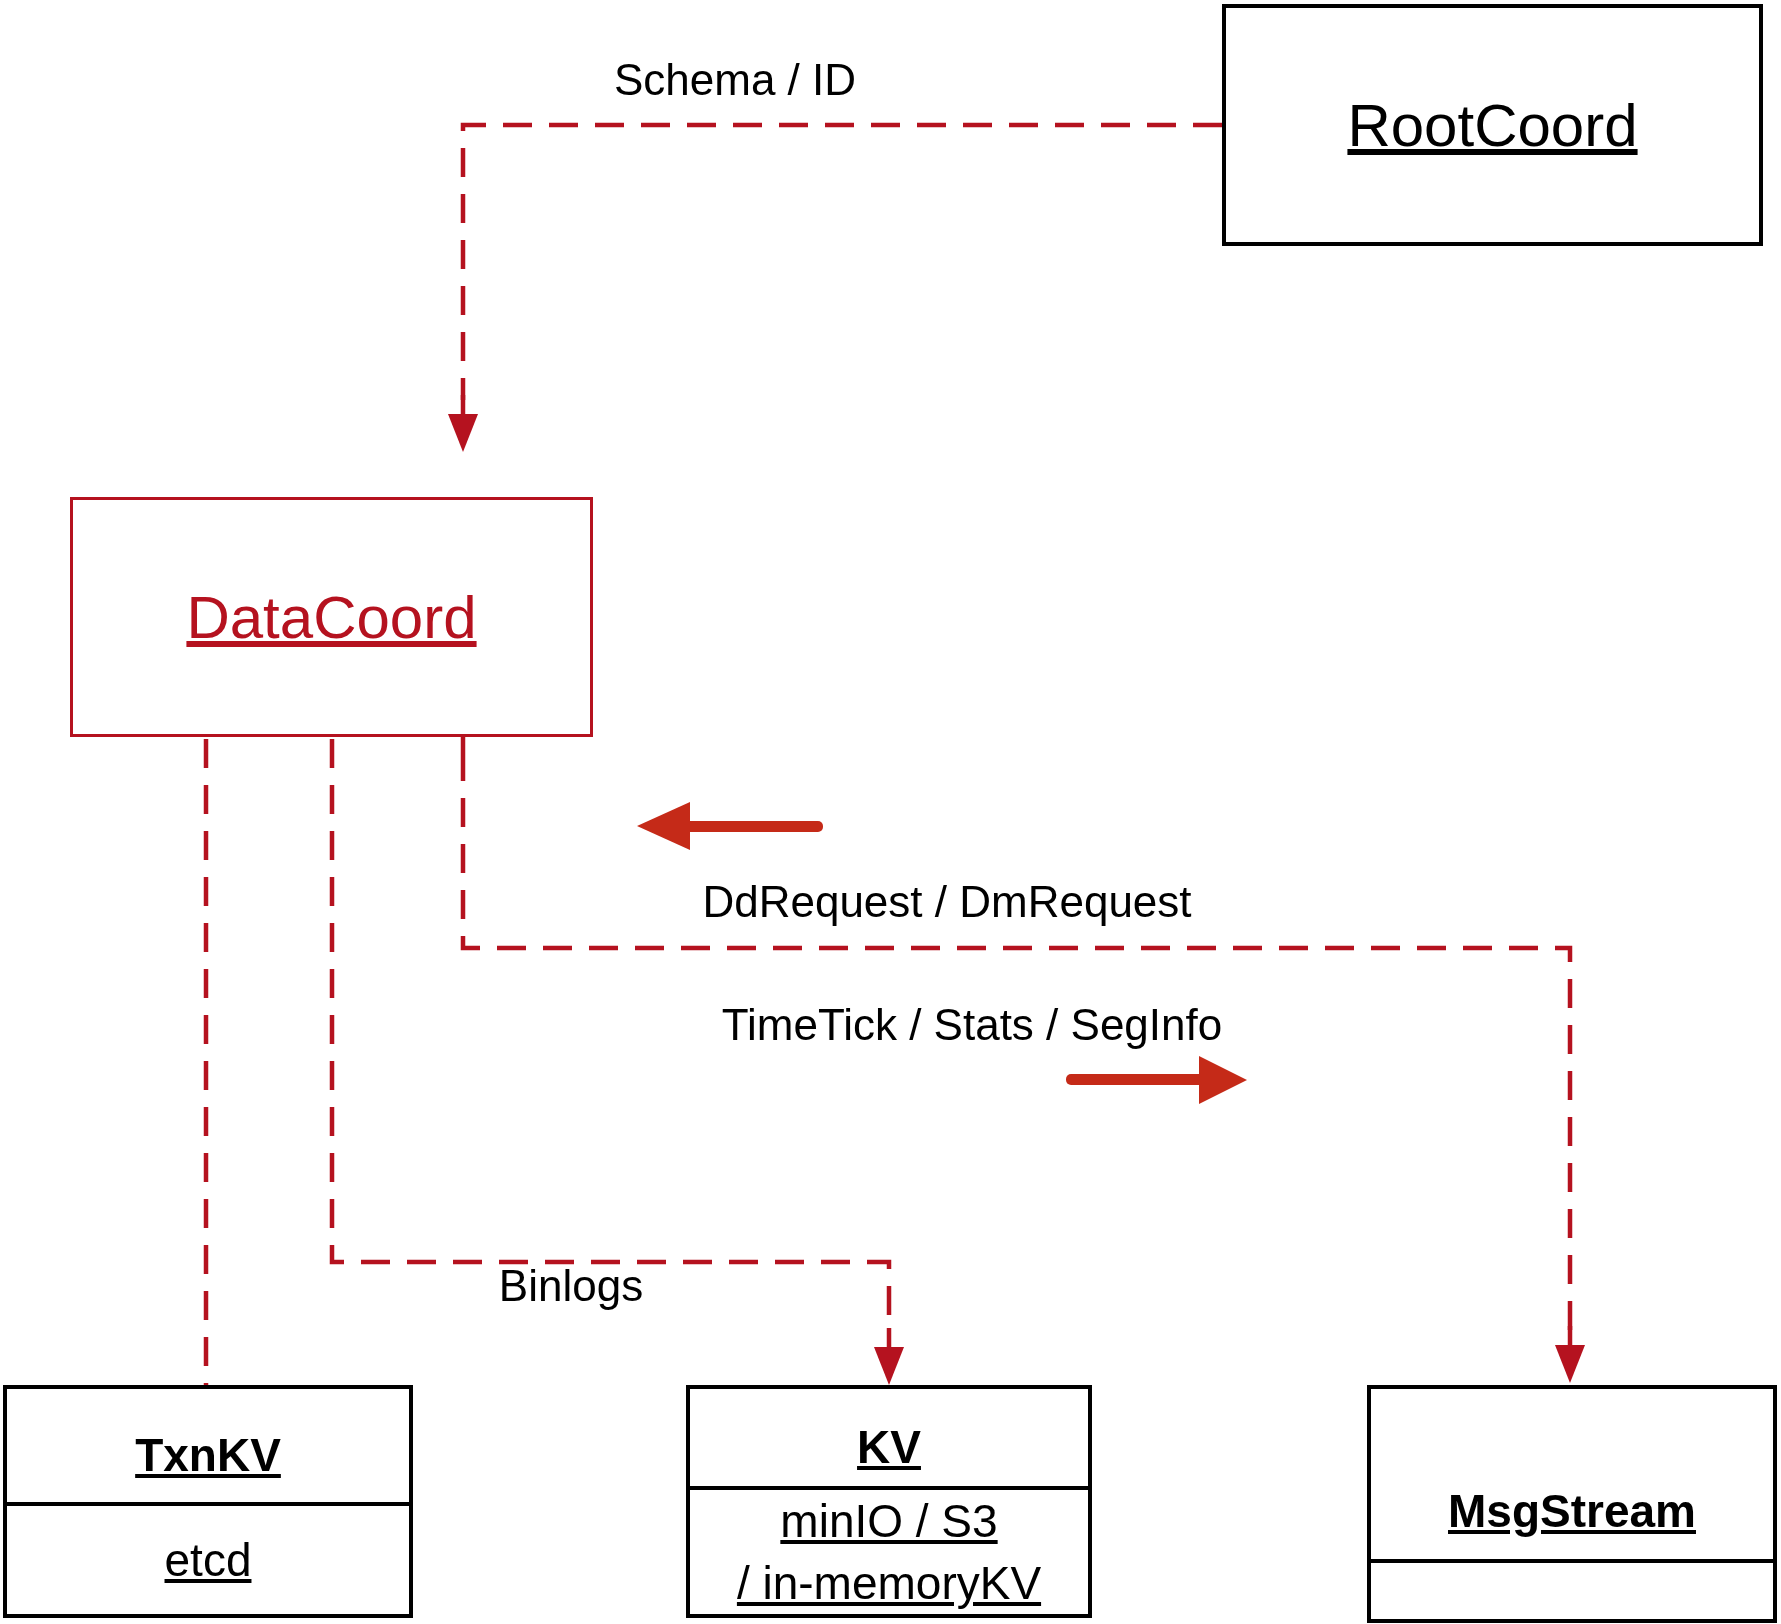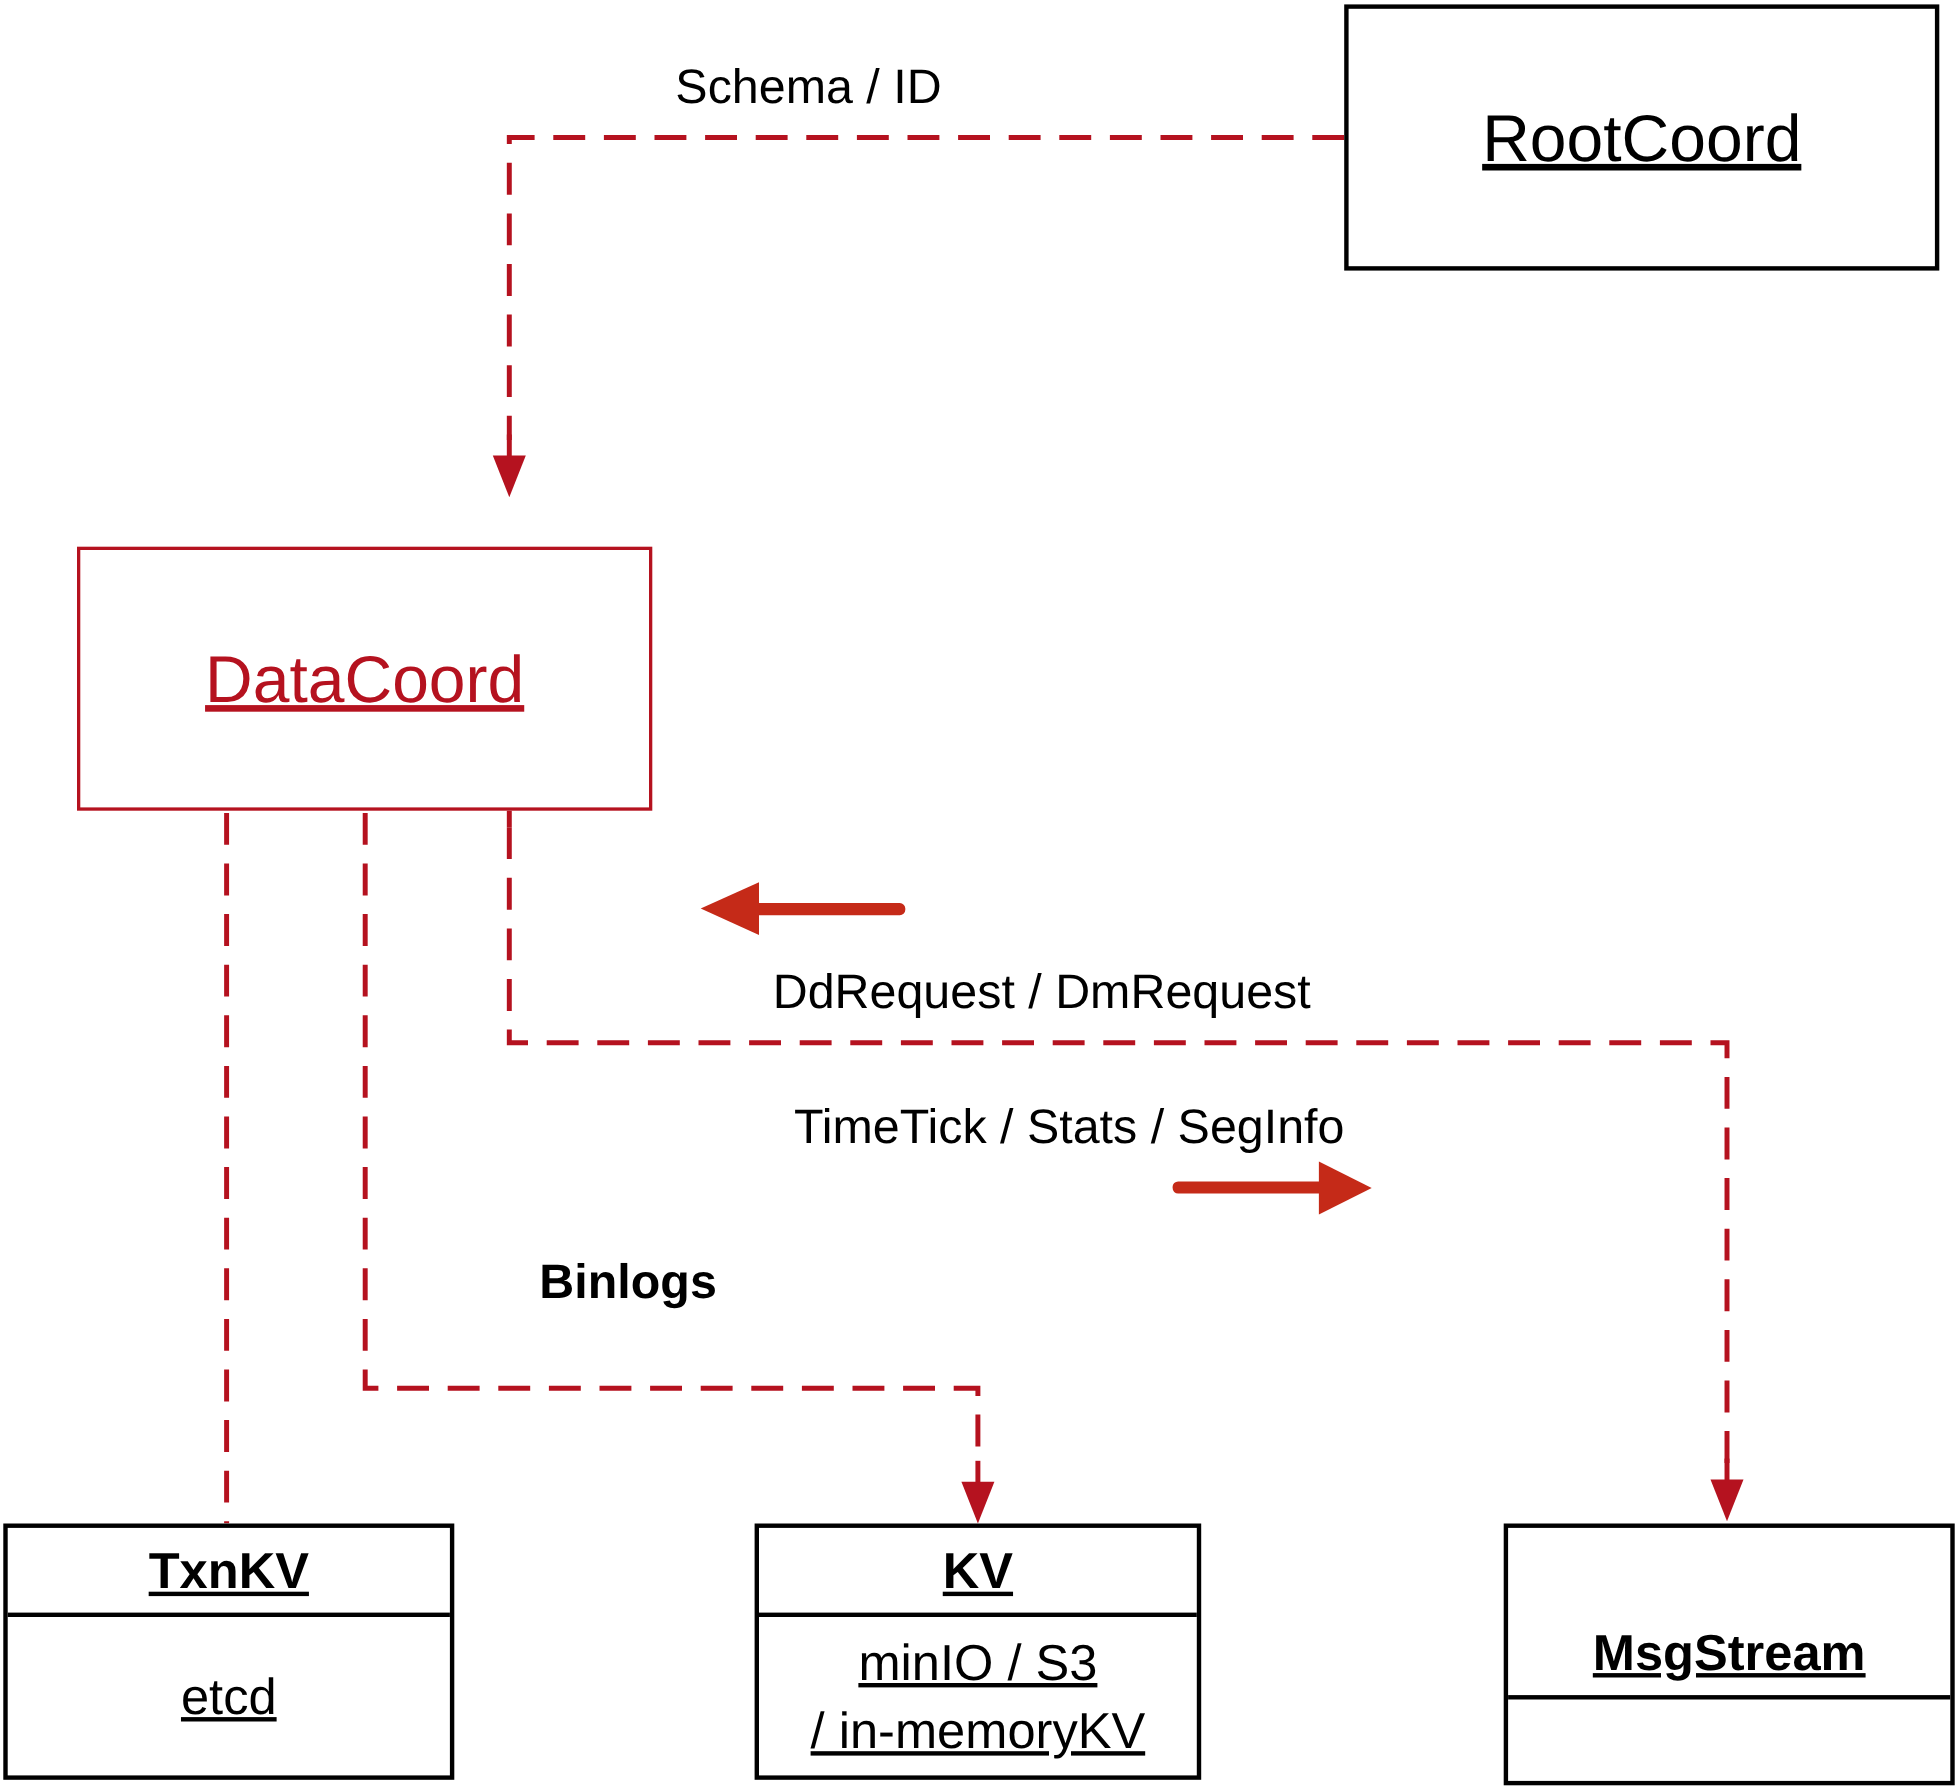--- a/index.html
+++ b/index.html
@@ -28,23 +28,23 @@
     background:var(--bg);
     box-sizing:border-box;
     display:flex;align-items:center;justify-content:center;
     text-align:center;
     text-decoration:underline;
   }
   .plainbox{border:4px solid var(--border);font-size:60px;}
   .redbox{border:3px solid var(--dash);color:var(--dash);font-size:60px;}
   .tablebox{border:4px solid var(--border);flex-direction:column;padding:0;align-items:stretch;}
   .tablebox .hdr{
-    height:81px;border-bottom:4px solid var(--border);
+    height:99px;border-bottom:4px solid var(--border);
     display:flex;align-items:center;justify-content:center;
-    font-weight:bold;font-size:46px;box-sizing:border-box;
+    font-weight:bold;font-size:46px;box-sizing:border-box;margin-top:18px;
   }
   .tablebox .bdy{
     flex:1;display:flex;flex-direction:column;align-items:center;justify-content:center;
     font-size:46px;line-height:62px;
   }
   .edge-label{
     position:absolute;
     font-size:44px;
     text-align:center;
     white-space:nowrap;
@@ -110,15 +110,15 @@
   <div class="box tablebox" style="left:1367px;top:1385px;width:410px;height:238px;">
     <div class="hdr">MsgStream</div>
   </div>
 
   <div class="edge-label" style="left:735px;top:80px;">Schema / ID</div>
 
   <div class="edge-label" style="left:947px;top:902px;">DdRequest / DmRequest</div>
 
   <div class="edge-label" style="left:944px;top:1025px;margin-left:28px;">TimeTick / Stats / SegInfo</div>
 
-  <div class="edge-label" style="left:571px;top:1166px;font-weight:bold;">Binlogs</div>
+  <div class="edge-label" style="left:571px;top:1286px;">Binlogs</div>
 
 </div>
 
 </body></html>

